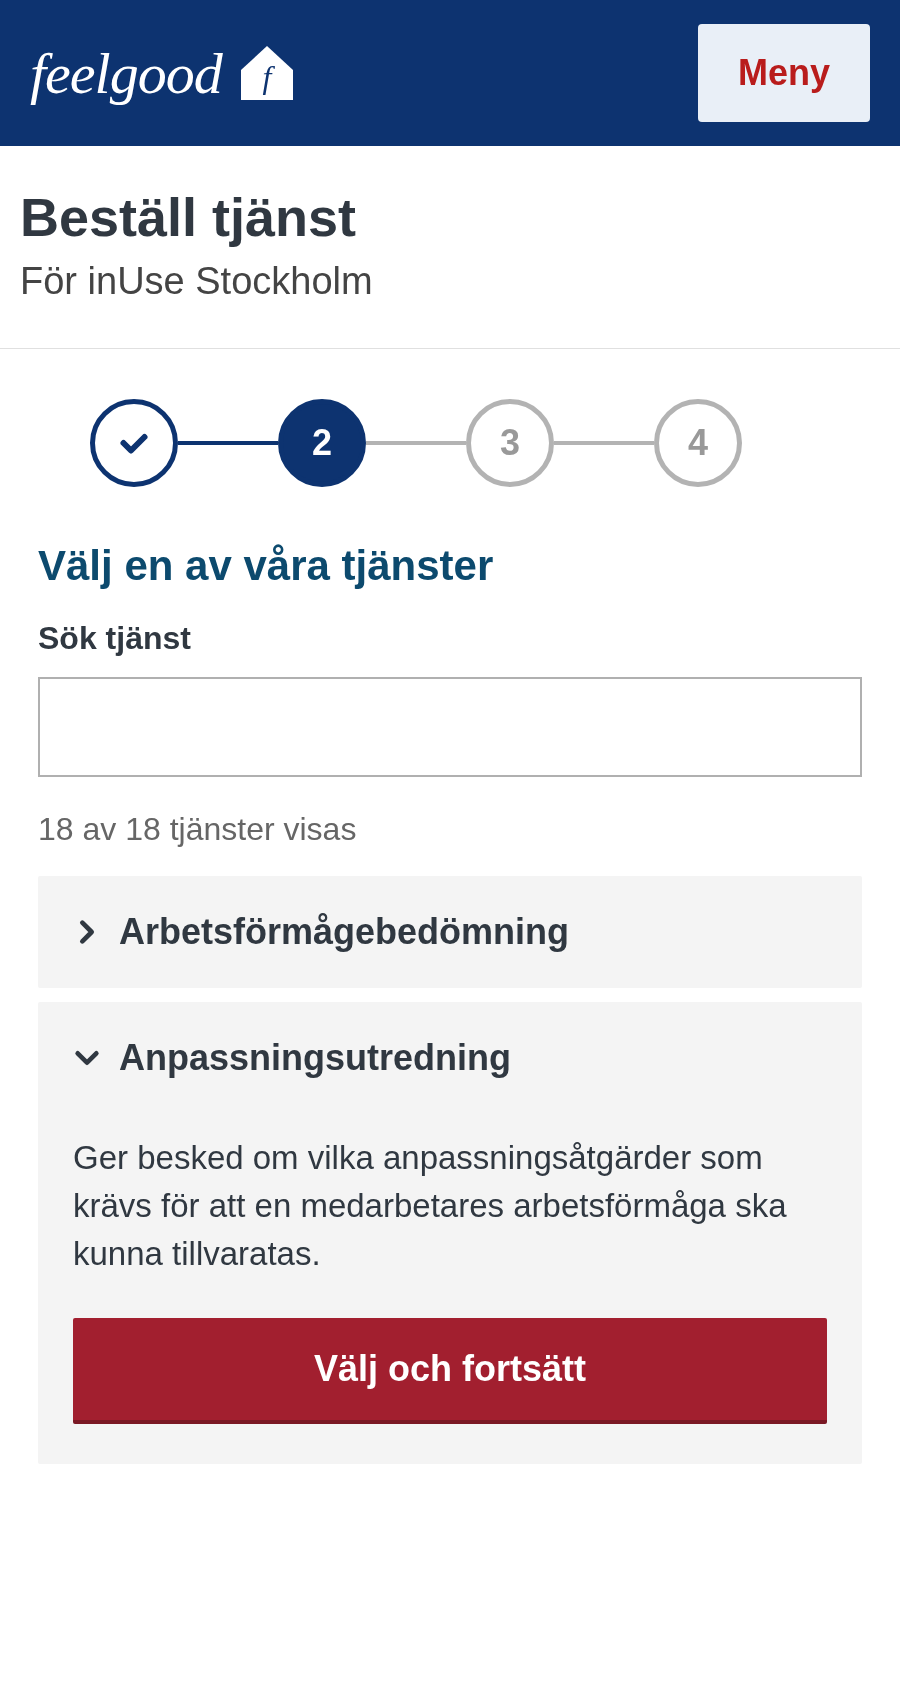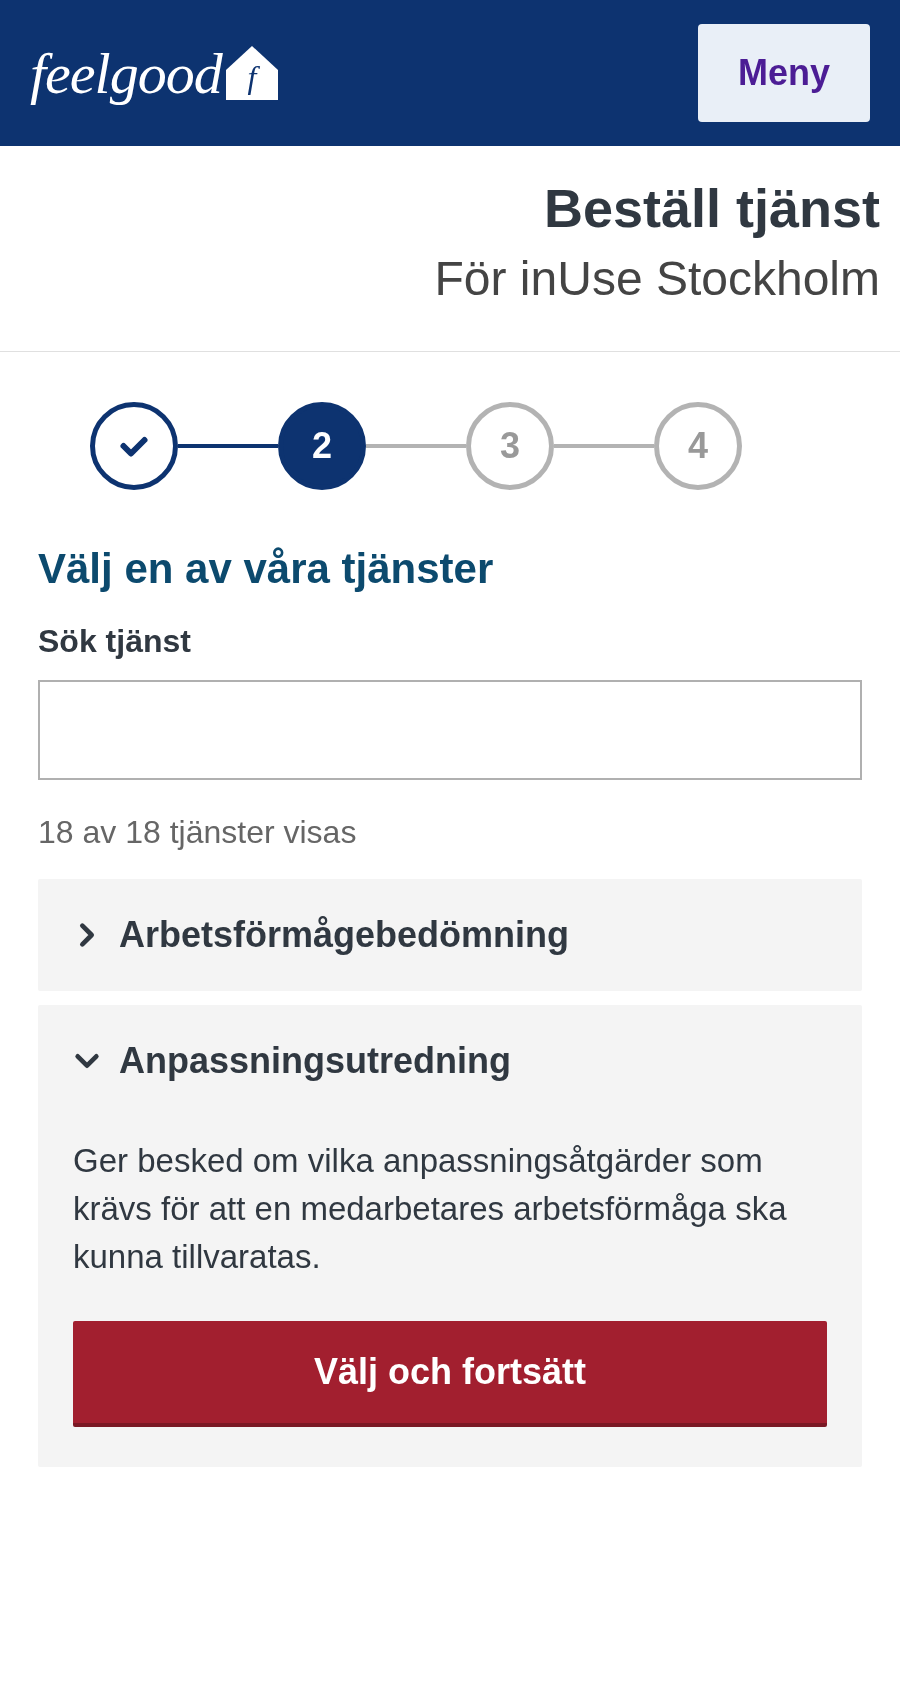--- a/index.html
+++ b/index.html
@@ -8,59 +8,60 @@
     .header {
       background: #0d3370;
       display: flex;
       justify-content: space-between;
       align-items: center;
       padding: 24px 30px;
     }
     .logo {
       display: flex;
       align-items: center;
+      gap: 15px;
     }
     .logo-text {
       font-family: Georgia, serif;
       font-style: italic;
       font-size: 58px;
       color: #fff;
       font-weight: normal;
       letter-spacing: -1px;
     }
     .logo-house {
       width: 60px;
       height: 58px;
     }
     .menu-btn {
       background: #e9eff7;
       border: none;
       padding: 28px 40px;
       font-size: 36px;
       font-weight: 700;
-      color: #4c1d95;
+      color: #b91c1c;
       cursor: pointer;
       border-radius: 4px;
     }
     
     .content { padding: 0; }
     
     .title-section {
-      text-align: right;
-      padding: 31px 20px 45px;
+      text-align: left;
+      padding: 40px 20px 45px;
       border-bottom: 1px solid #e0e0e0;
     }
     .page-title {
       font-size: 54px;
       font-weight: 700;
       color: #303841;
       margin-bottom: 12px;
     }
     .page-subtitle {
-      font-size: 48px;
+      font-size: 38px;
       color: #444;
       font-weight: 400;
     }
     
     .stepper {
       display: flex;
       align-items: center;
       padding: 50px 90px 45px;
       justify-content: flex-start;
     }

